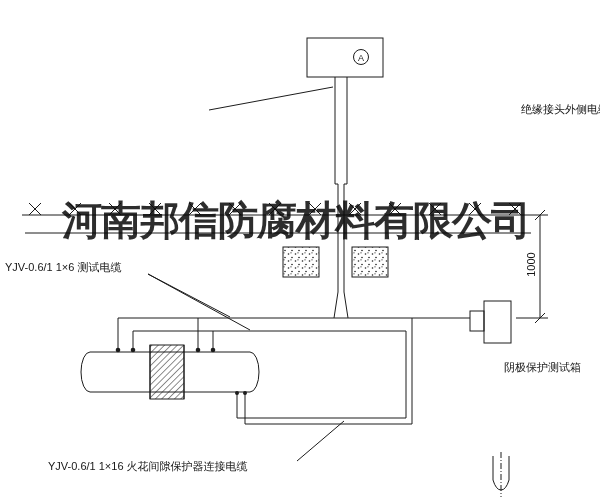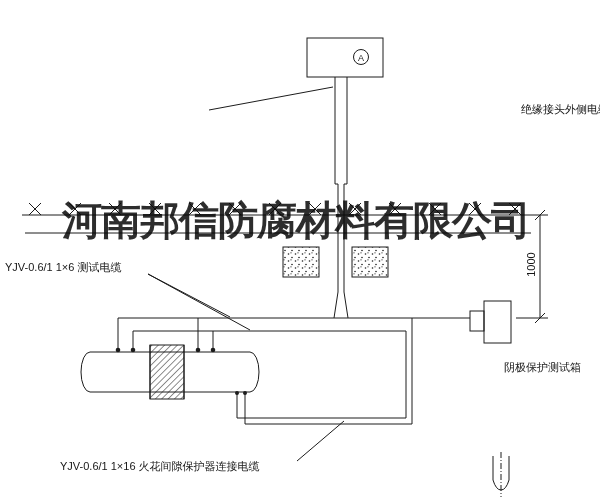--- a/index.html
+++ b/index.html
@@ -167,19 +167,19 @@
     <text x="361" y="60.5" text-anchor="middle" font-size="9" fill="#1c1c1c" font-family="Liberation Sans, sans-serif">A</text>
   </svg>
 
 
   <div class="lbl lbl-clip" style="left:521px; top:103px;">绝缘接头外侧电缆</div>
 
   <div class="lbl" style="left:5px; top:261px;">YJV-0.6/1 1×6  测试电缆</div>
 
   <div class="lbl" style="left:504px; top:361px;">阴极保护测试箱</div>
 
-  <div class="lbl" style="left:60px; top:460px;">YJV-0.6/1 1×16  火花间隙保护器连接电缆</div>
+  <div class="lbl" style="left:48px; top:460px;">YJV-0.6/1 1×16  火花间隙保护器连接电缆</div>
 
   <div class="lbl dim">1000</div>
 
   <div class="watermark">河南邦信防腐材料有限公司</div>
 
 </div>
 
 </body></html>

